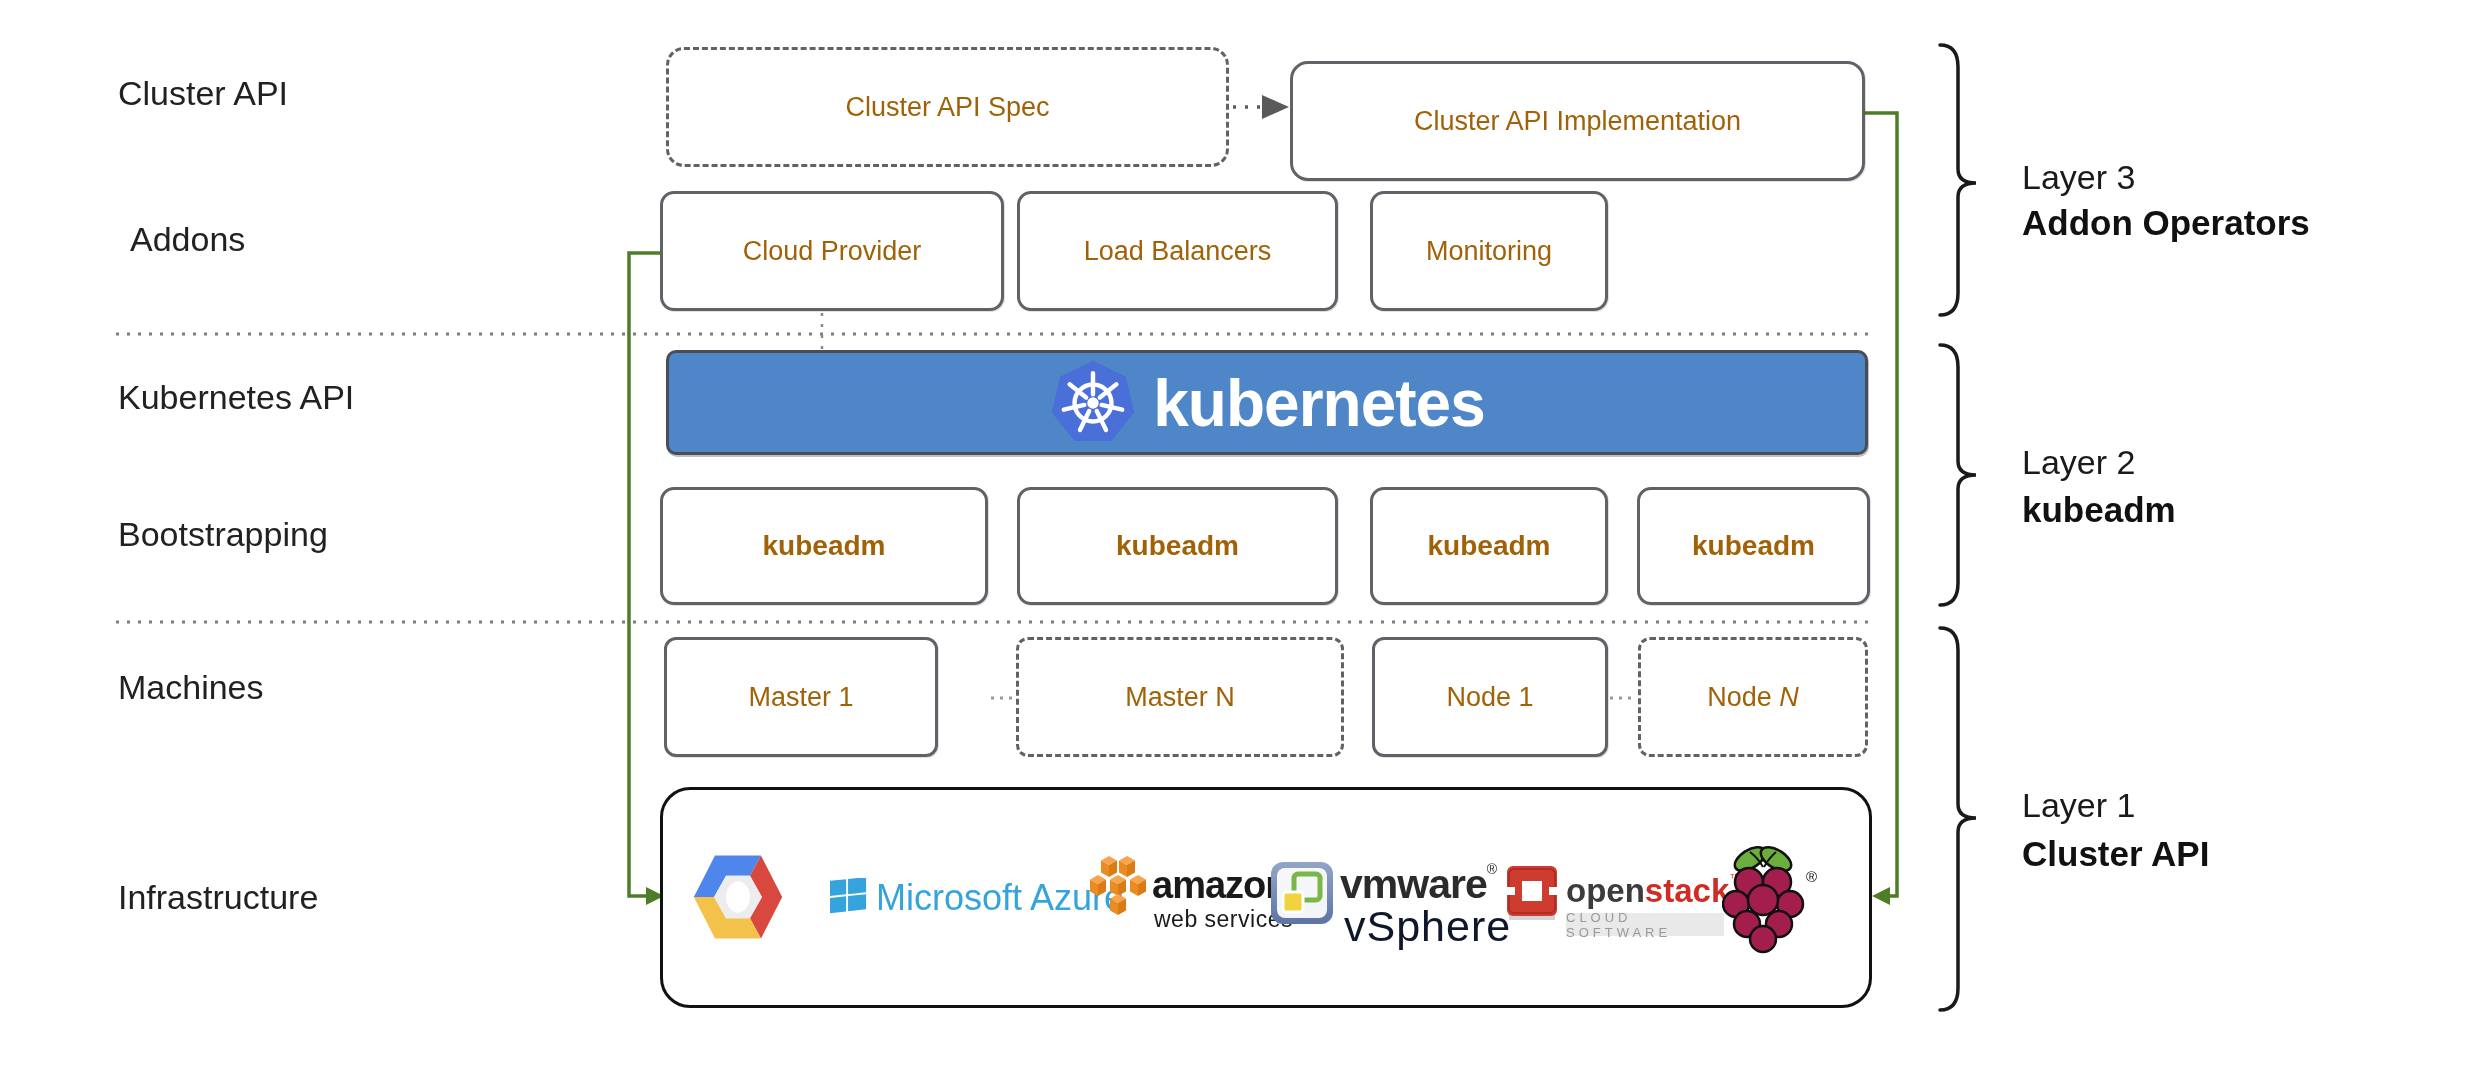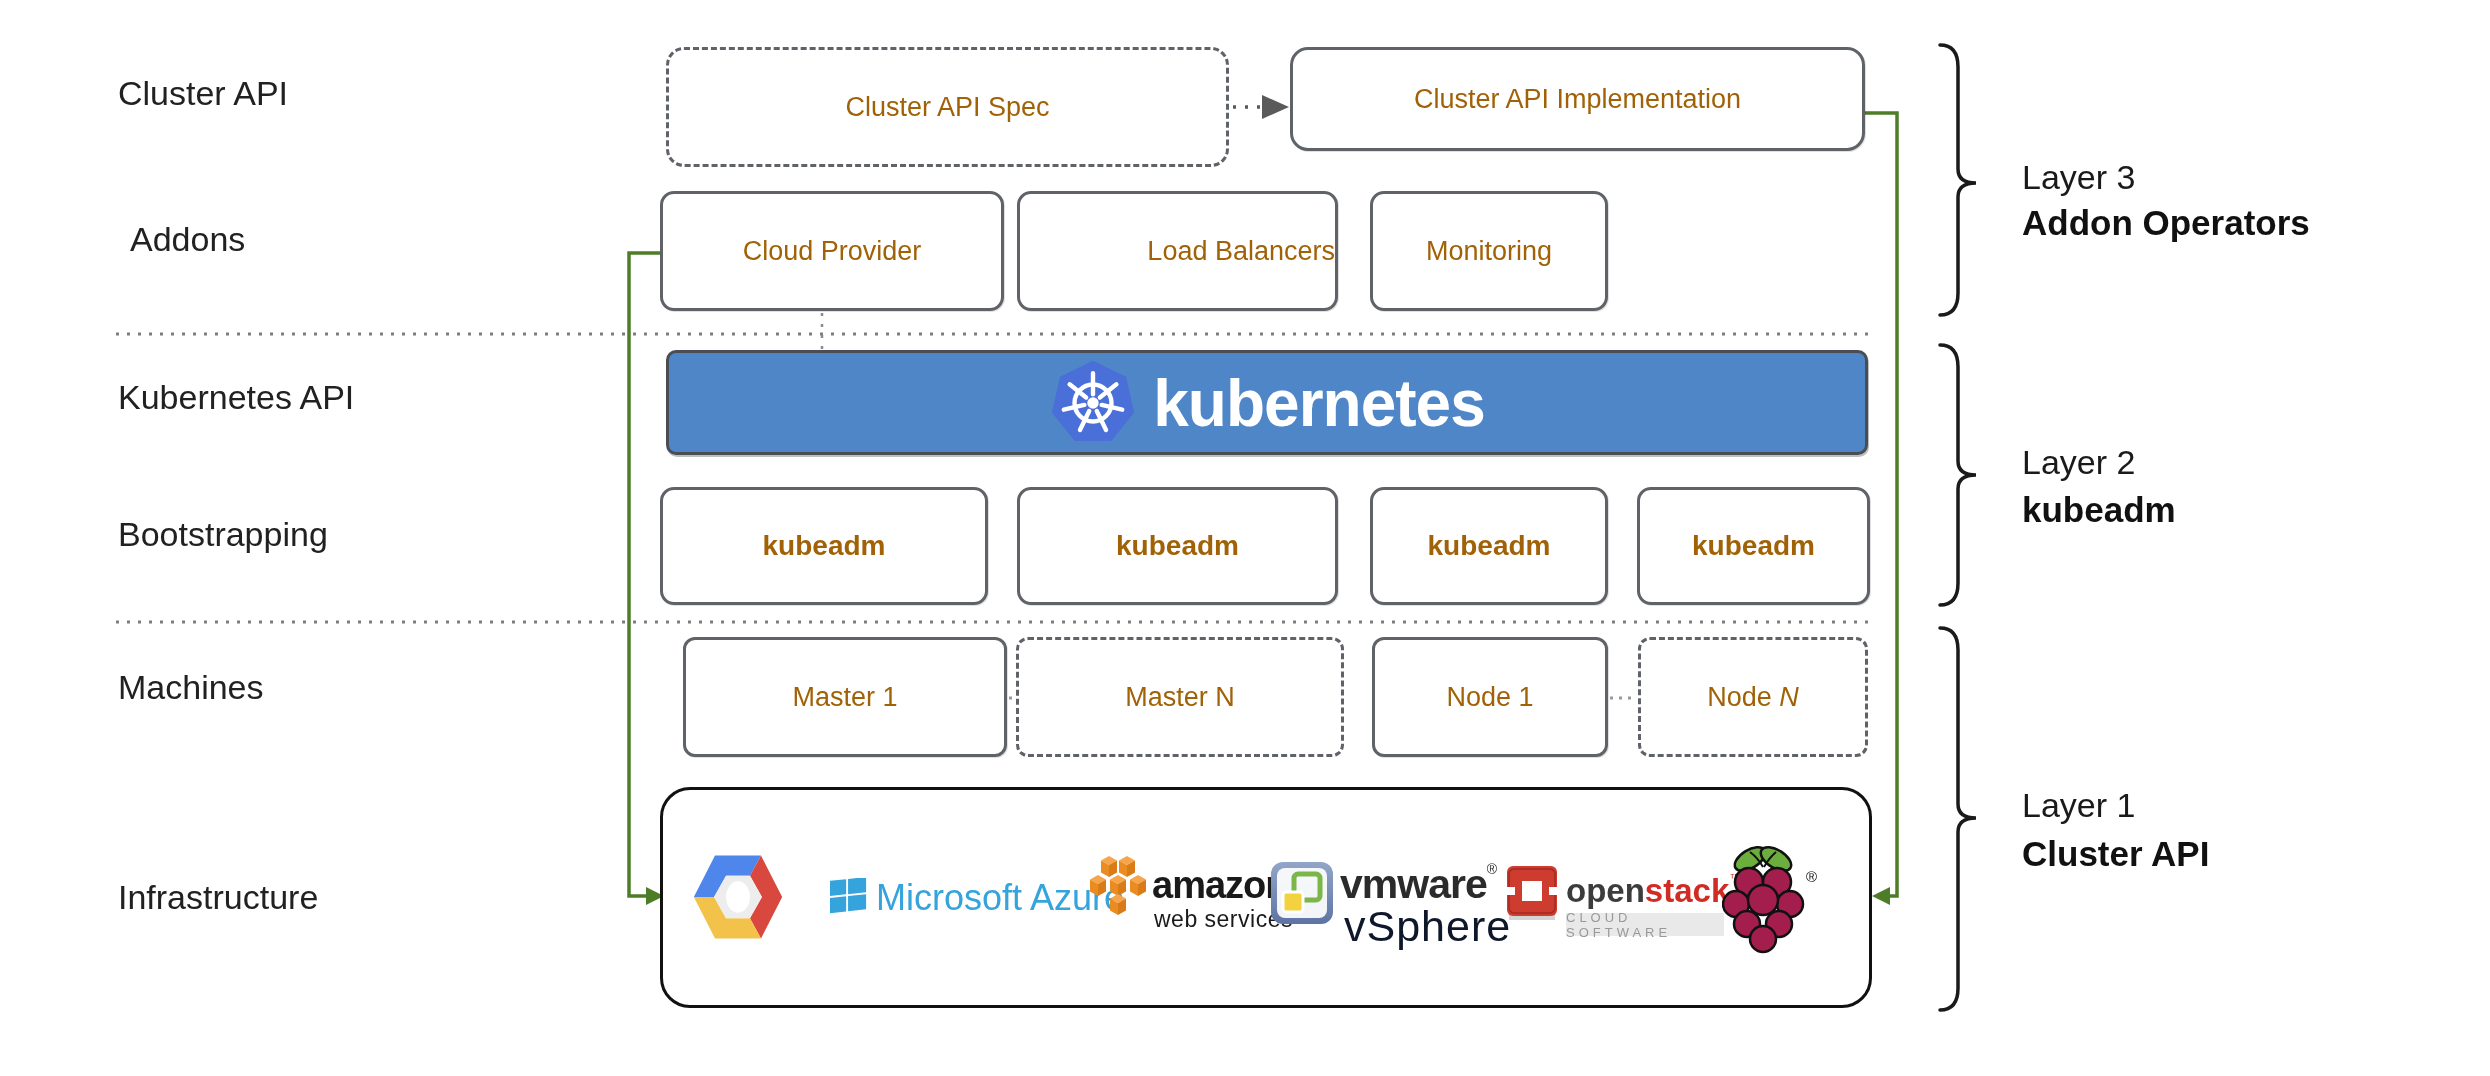--- a/index.html
+++ b/index.html
@@ -86,28 +86,28 @@
   <div class="abs row-label" style="left:118px;top:74px;">Cluster API</div>
   <div class="abs row-label" style="left:130px;top:220px;">Addons</div>
   <div class="abs row-label" style="left:118px;top:378px;">Kubernetes API</div>
   <div class="abs row-label" style="left:118px;top:515px;">Bootstrapping</div>
   <div class="abs row-label" style="left:118px;top:668px;">Machines</div>
   <div class="abs row-label" style="left:118px;top:878px;">Infrastructure</div>
 
   <div class="dbox dashed big-radius" style="left:666px;top:47px;width:563px;height:120px;">
     <span>Cluster API Spec</span>
   </div>
-  <div class="dbox big-radius" style="left:1290px;top:47px;width:575px;height:104px;">
+  <div class="dbox big-radius" style="left:1290px;top:61px;width:575px;height:120px;">
     <span>Cluster API Implementation</span>
   </div>
 
   <div class="dbox" style="left:660px;top:191px;width:344px;height:120px;">
     <span>Cloud Provider</span>
   </div>
-  <div class="dbox" style="left:1017px;top:191px;width:321px;height:120px;justify-content:flex-end;">
+  <div class="dbox" style="left:1017px;top:191px;width:321px;height:120px;">
     <span>Load Balancers</span>
   </div>
   <div class="dbox" style="left:1370px;top:191px;width:238px;height:120px;">
     <span>Monitoring</span>
   </div>
 
   <div class="banner">
     <svg width="88" height="88" viewBox="0 0 100 100">
       <polygon points="50,2 87.5,20.1 96.8,60.7 70.8,93.3 29.2,93.3 3.2,60.7 12.5,20.1" fill="#4a6fd8"></polygon>
       <circle cx="50" cy="50" r="21" fill="none" stroke="#fff" stroke-width="5"></circle>
@@ -131,21 +131,21 @@
   <div class="dbox bold" style="left:1017px;top:487px;width:321px;height:118px;">
     <span>kubeadm</span>
   </div>
   <div class="dbox bold" style="left:1370px;top:487px;width:238px;height:118px;">
     <span>kubeadm</span>
   </div>
   <div class="dbox bold" style="left:1637px;top:487px;width:233px;height:118px;">
     <span>kubeadm</span>
   </div>
 
-  <div class="dbox" style="left:664px;top:637px;width:324px;height:120px;border-radius:12px;margin-left:19px;">
+  <div class="dbox" style="left:664px;top:637px;width:274px;height:120px;border-radius:12px;">
     <span>Master 1</span>
   </div>
   <div class="dbox dashed" style="left:1016px;top:637px;width:328px;height:120px;border-radius:12px;">
     <span>Master N</span>
   </div>
   <div class="dbox" style="left:1372px;top:637px;width:236px;height:120px;border-radius:12px;">
     <span>Node 1</span>
   </div>
   <div class="dbox dashed" style="left:1638px;top:637px;width:230px;height:120px;border-radius:12px;">
     <span><span>Node </span><i>N</i></span>

